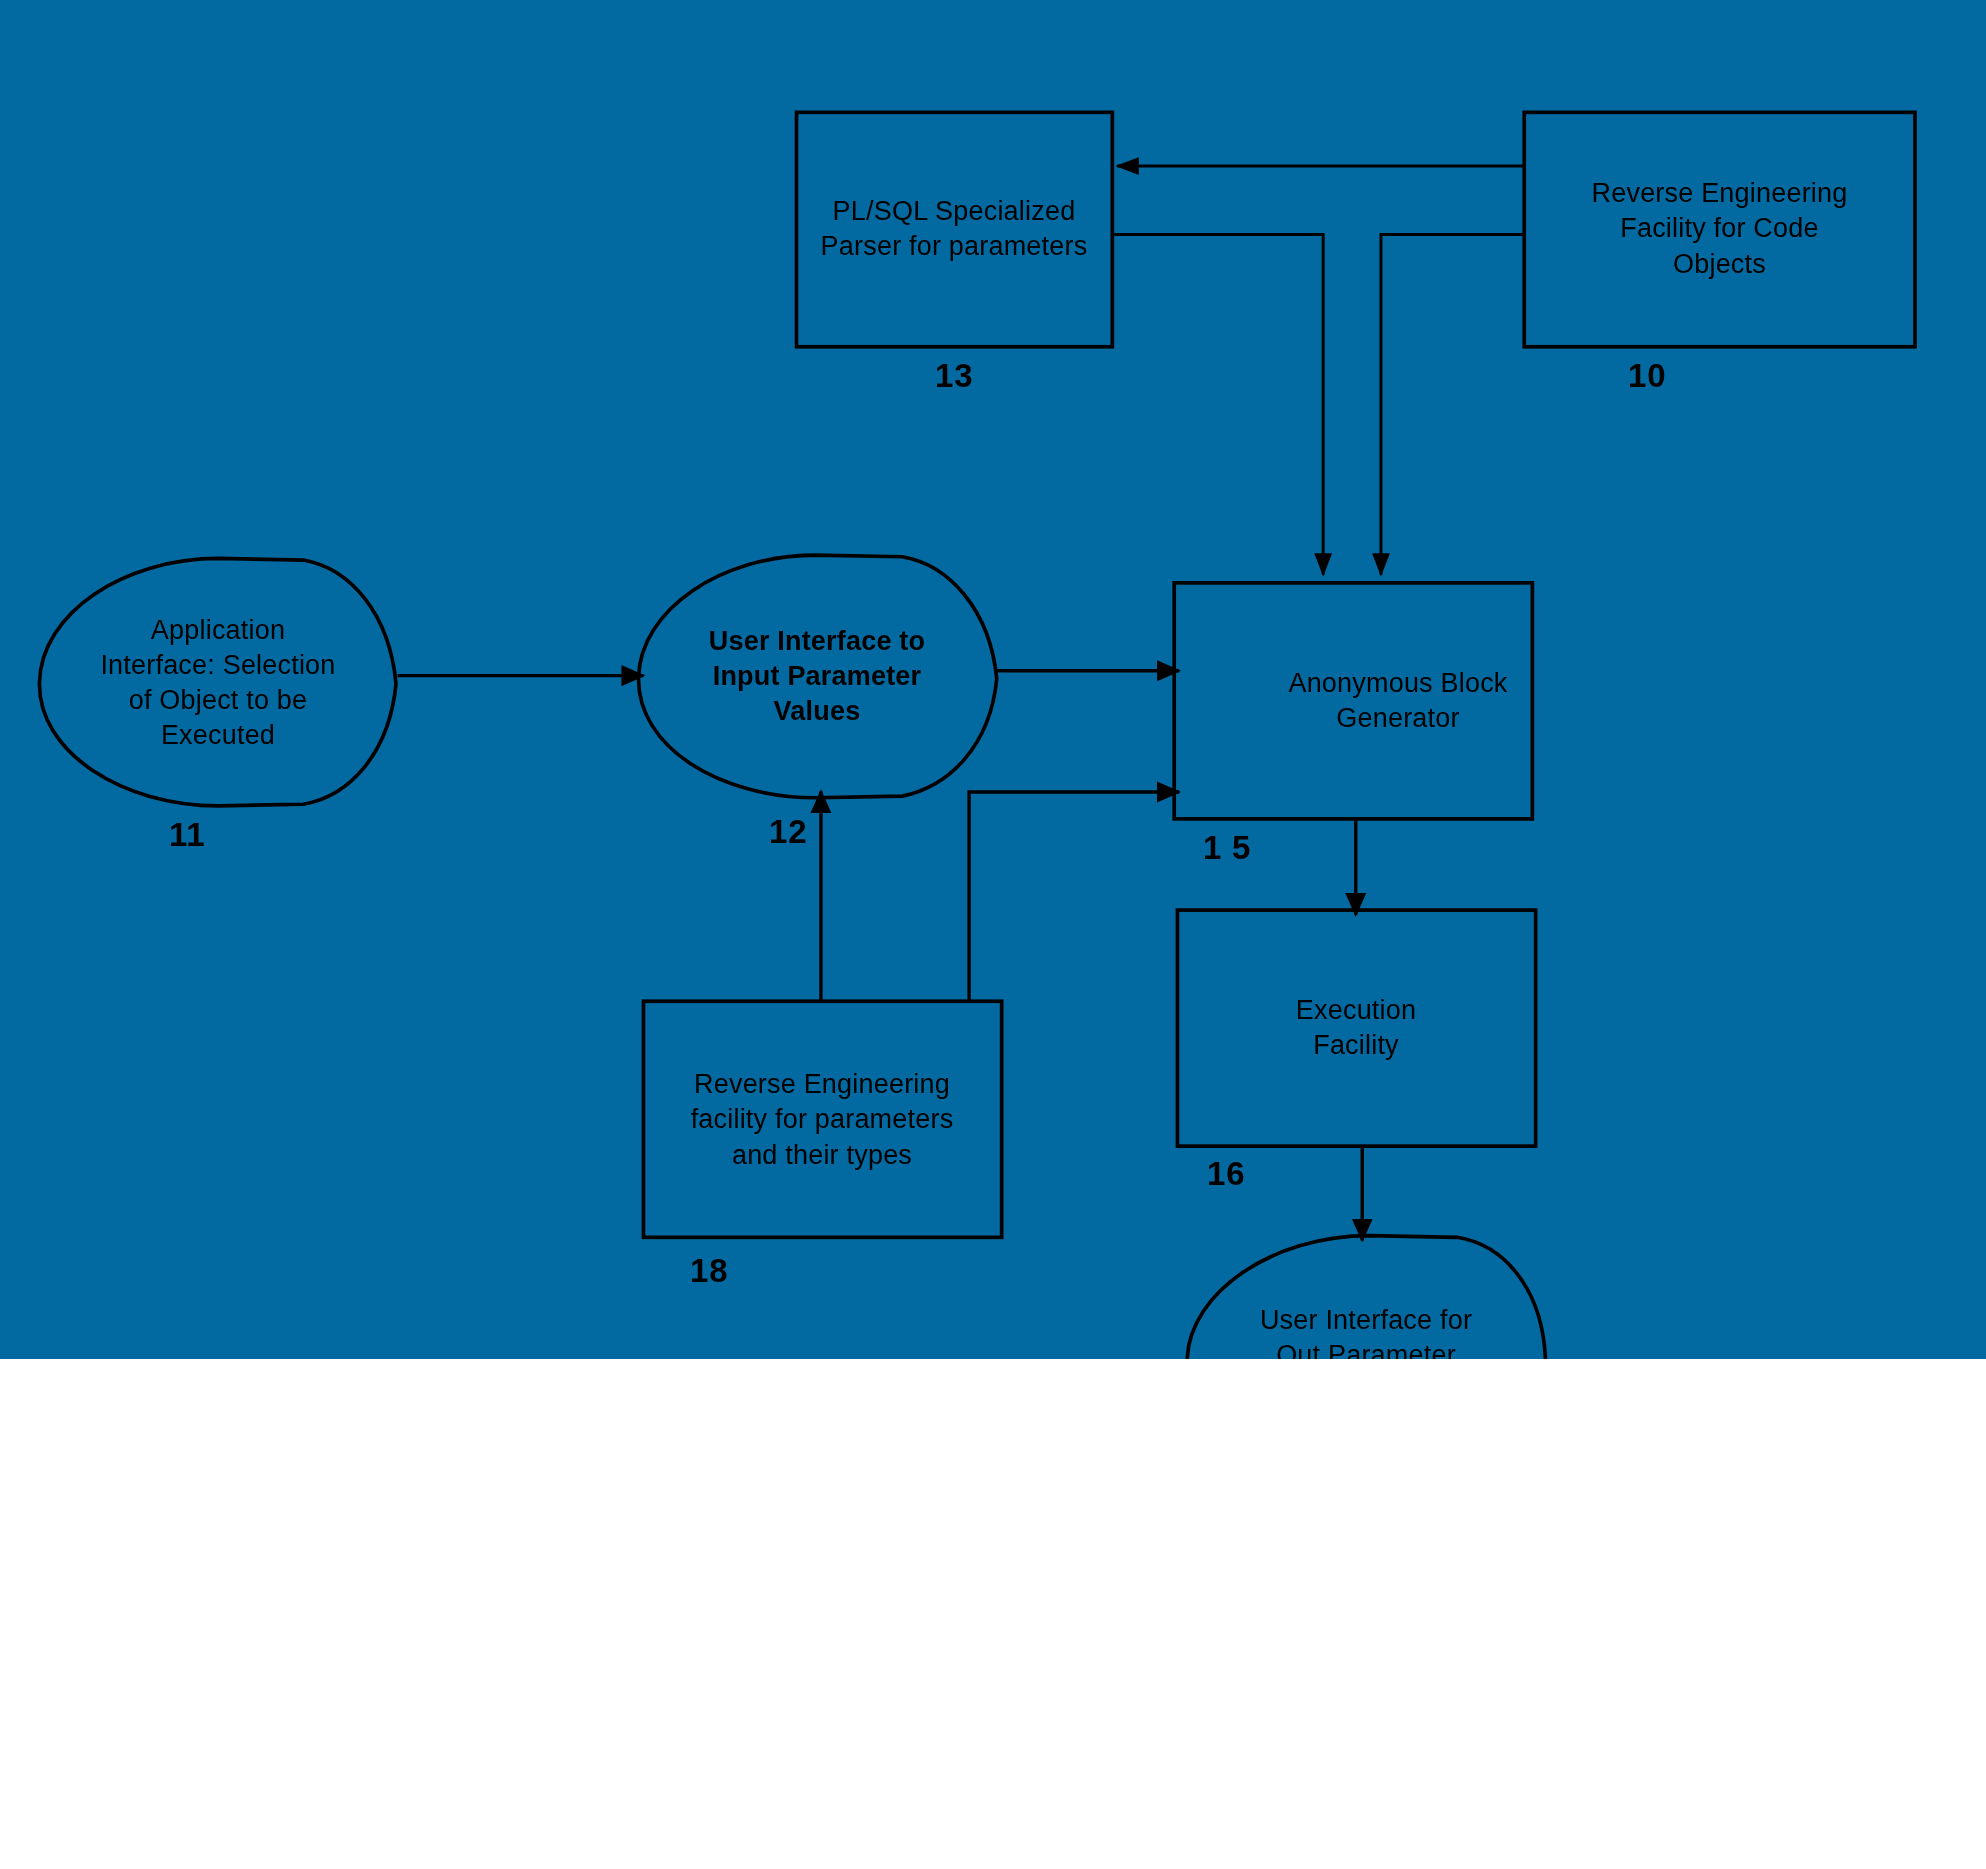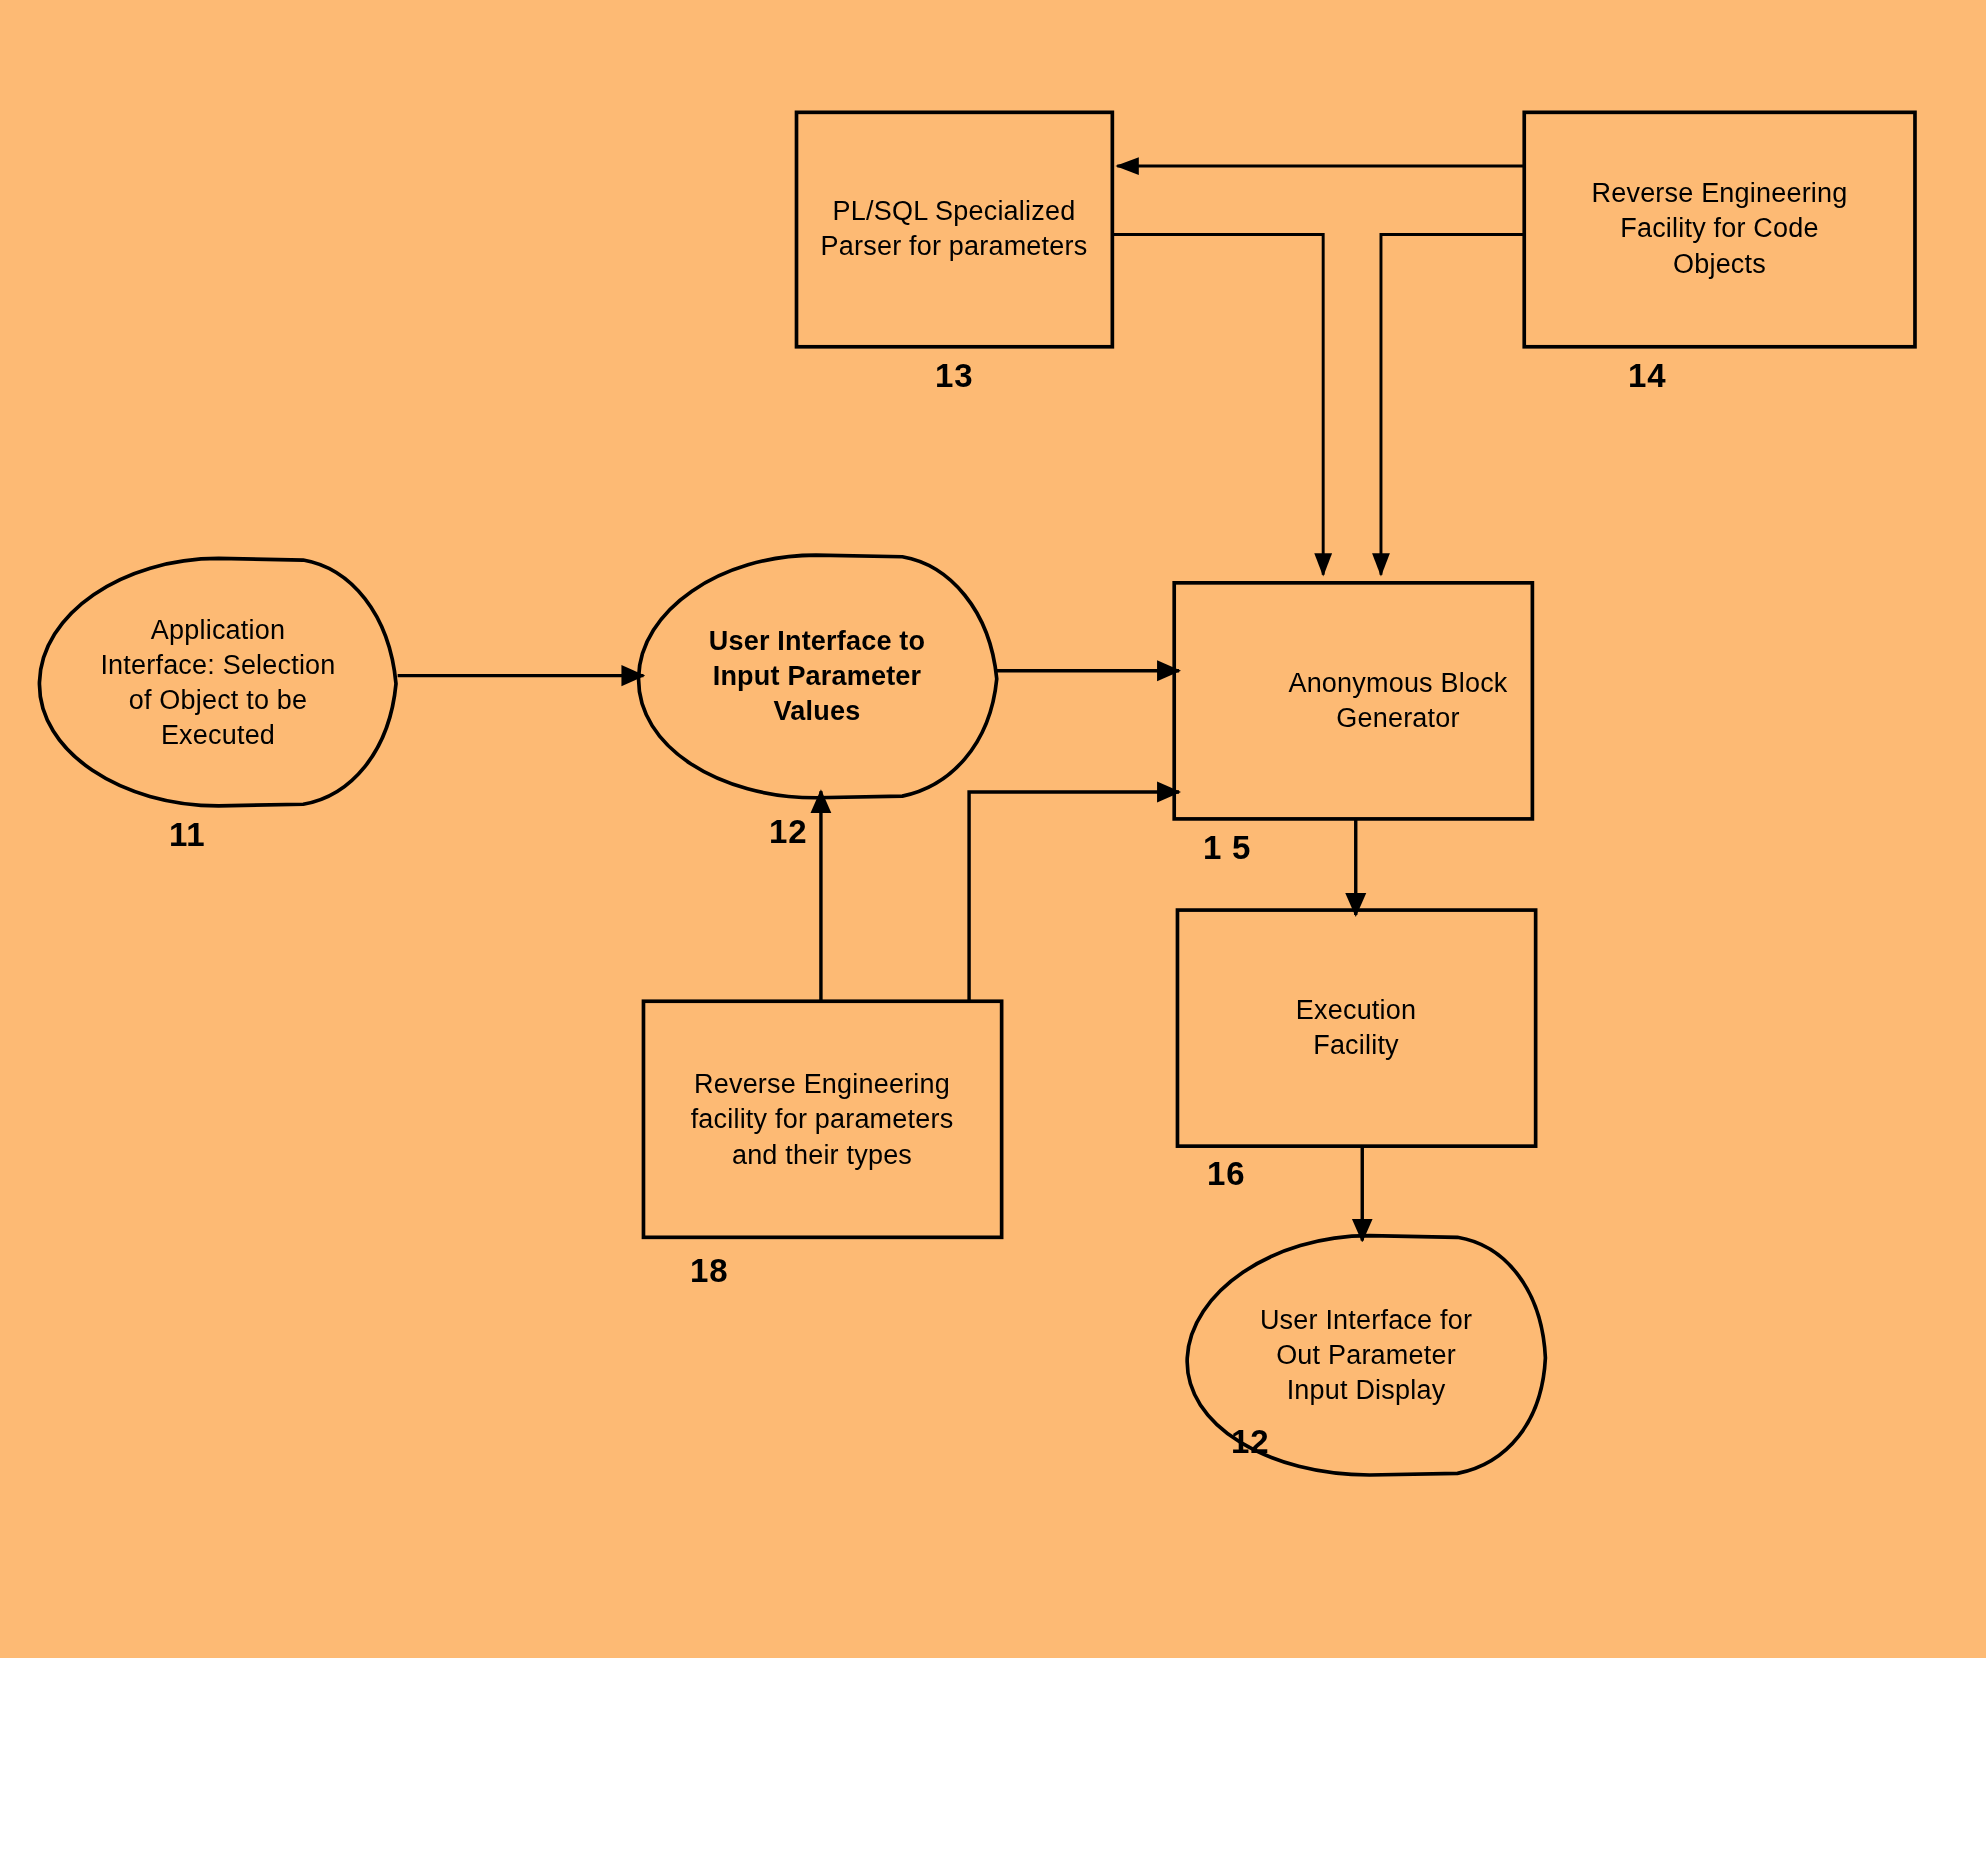--- a/index.html
+++ b/index.html
@@ -7,22 +7,22 @@
     padding: 0;
     background: #ffffff;
   }
   body {
     font-family: "Liberation Sans", sans-serif;
     color: #000000;
   }
   #figure-root {
     position: relative;
     width: 1987px;
-    height: 1658px;
-    background: #fdba74;
+    height: 1359px;
+    background: #0369a1;
     overflow: hidden;
   }
   #figure-svg {
     position: absolute;
     top: 0;
     left: 0;
     width: 1987px;
     height: 1869px;
   }
   .node-label {
@@ -150,21 +150,21 @@
   <div class="node-label" style="left:643px; top:1002px; width:358px; height:236px;">Reverse Engineering
 facility for parameters
 and their types</div>
 
   <div class="node-label" style="left:1187px; top:1236px; width:358px; height:239px;">User Interface for
 Out Parameter
 Input Display</div>
 
   <div class="ref-num" style="left:935px; top:357px;text-align:center;">13</div>
 
-  <div class="ref-num" style="left:1628px; top:357px;">14</div>
+  <div class="ref-num" style="left:1628px; top:357px;">10</div>
 
   <div class="ref-num" style="left:169px; top:816px;">11</div>
 
   <div class="ref-num" style="left:769px; top:813px;">12</div>
 
   <div class="ref-num" style="left:1203px; top:829px;">1 5</div>
 
   <div class="ref-num" style="left:1207px; top:1155px;">16</div>
 
   <div class="ref-num" style="left:690px; top:1252px;">18</div>

